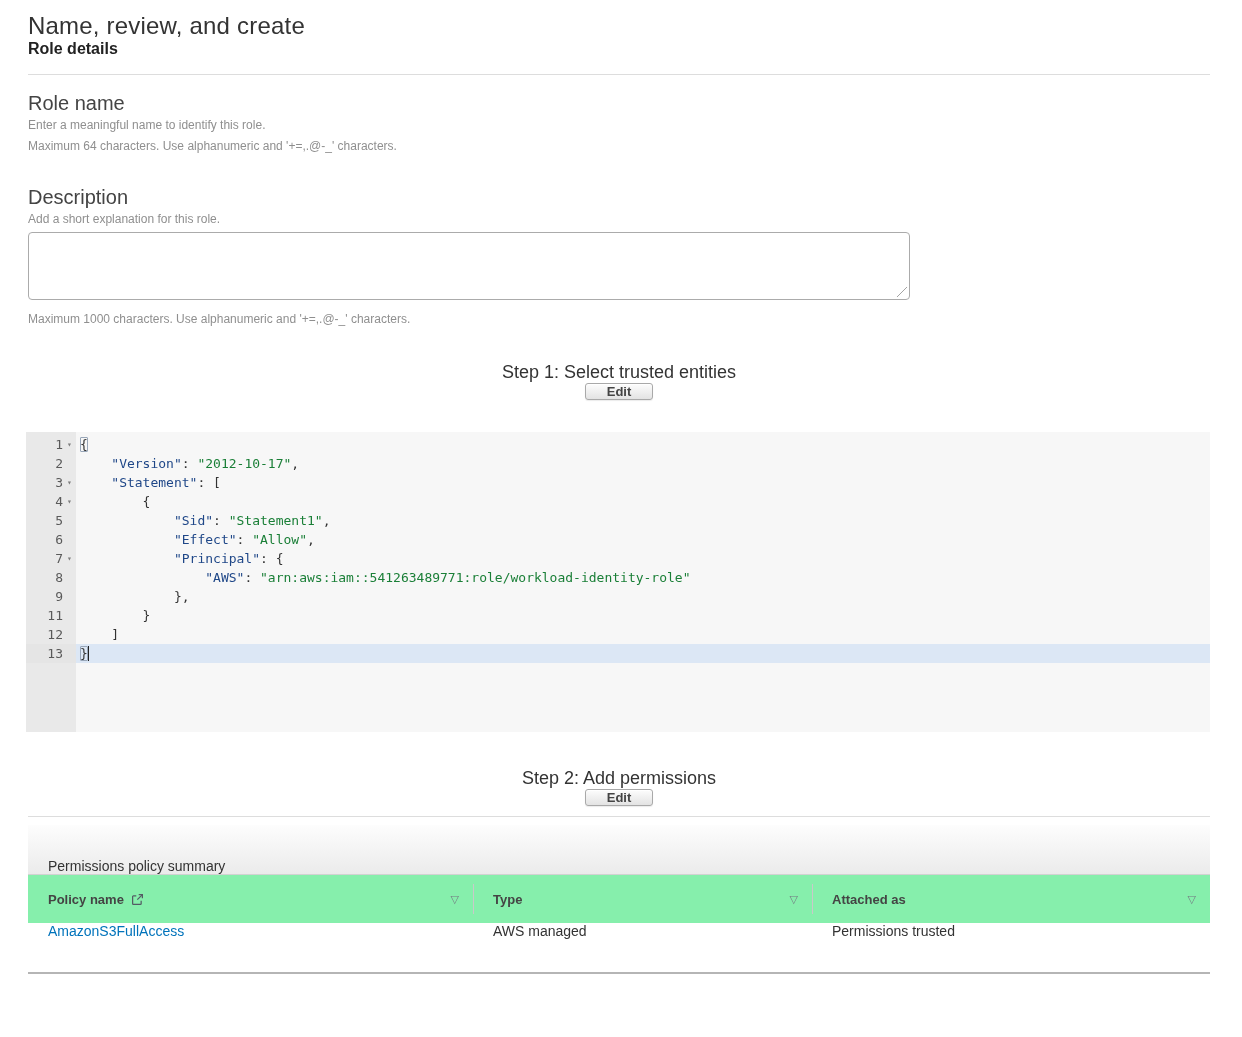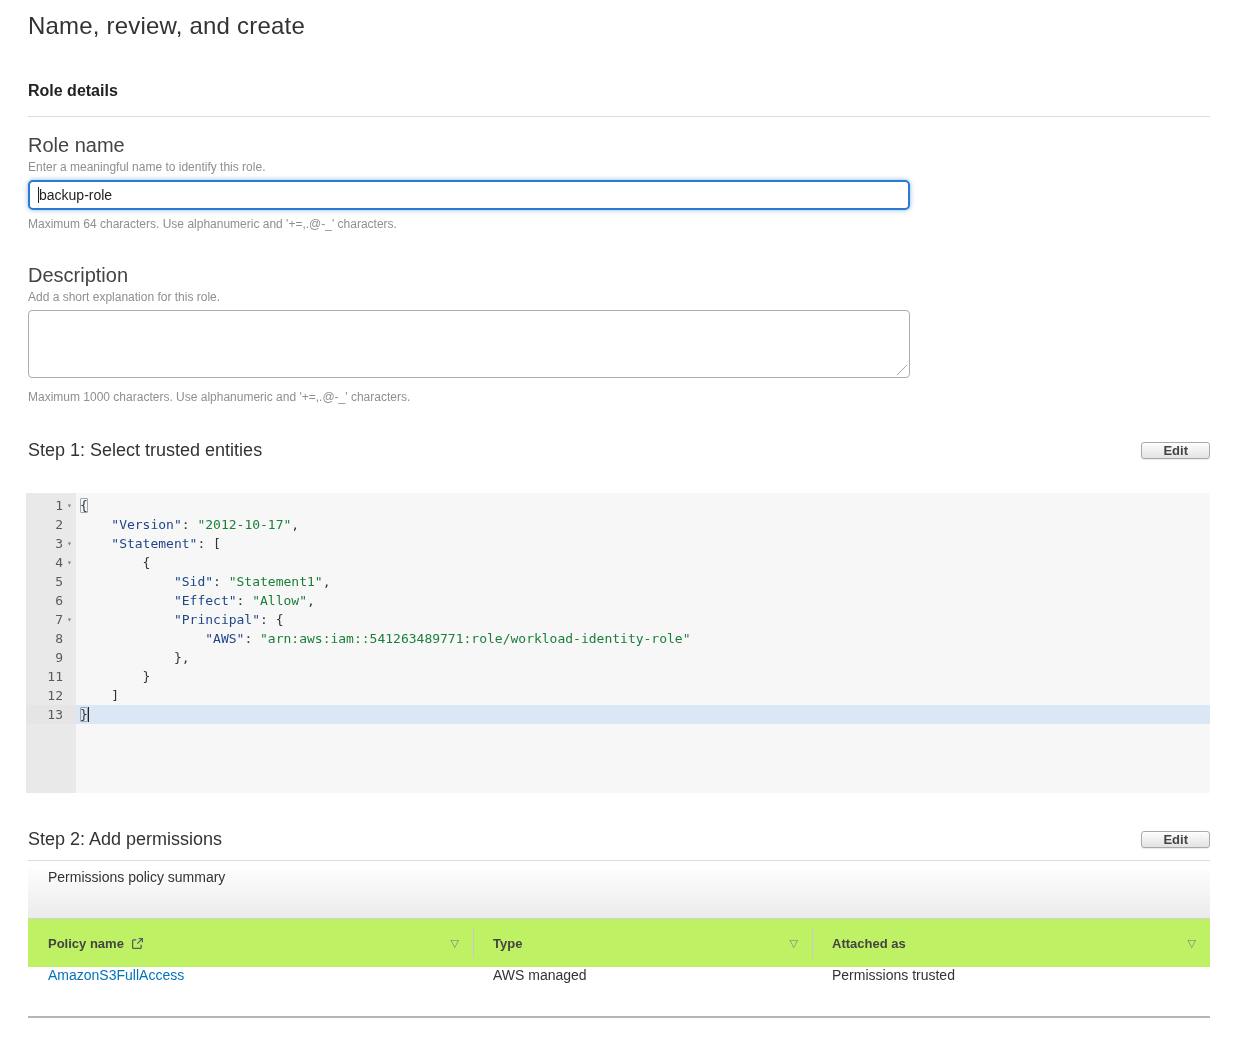--- a/index.html
+++ b/index.html
@@ -2,21 +2,21 @@
 <html><head>
 <meta charset="utf-8">
 <style>
   * { box-sizing: border-box; margin: 0; padding: 0; }
   html, body { width: 1242px; height: 1037px; background: #fff; overflow: hidden; }
   body { font-family: "Liberation Sans", sans-serif; color: #333; }
   .content { padding: 12px 32px 0 28px; }
 
   .page-title { font-size: 24px; font-weight: 400; color: #333; letter-spacing: .2px; }
 
-  .section-heading { font-size: 16px; font-weight: 700; color: #222; margin-top: 42px; }
+  .section-heading { font-size: 16px; font-weight: 700; color: #222; }
   .divider { border-bottom: 1px solid #ddd; margin-top: 16px; }
 
   .field-group { margin-top: 17px; }
   .field-label { font-size: 20px; color: #444; }
   .field-hint { font-size: 12px; color: #8f8f8f; margin-top: 3px; }
   .field-constraint { font-size: 12px; color: #8f8f8f; margin-top: 7px; }
 
   .input-wrap { position: relative; width: 882px; margin-top: 6px; }
   .text-input {
     width: 100%; height: 30px; padding: 0 9px; font-size: 14px; color: #222;
@@ -35,21 +35,21 @@
     display: block;
   }
   .resize-grip {
     position: absolute; right: 3px; bottom: 3px; width: 11px; height: 11px;
     background:
       linear-gradient(135deg, transparent 0 5px, #9a9a9a 5px 6px, transparent 6px 8px, #9a9a9a 8px 9px, transparent 9px) ;
     clip-path: polygon(100% 0, 100% 100%, 0 100%);
     opacity: .9;
   }
 
-  .step-row { display: flex; align-items: center; justify-content: space-between; margin-top: 36px; }
+  .step-row { display: flex; align-items: center; justify-content: space-between; margin-top: 36px; flex-direction: column; }
   .step-heading { font-size: 18px; font-weight: 400; color: #333; }
   .edit-btn {
     font-family: "Liberation Sans", sans-serif;
     font-size: 13px; font-weight: 700; color: #444;
     padding: 0 21px; border: 1px solid #a9a9a9; border-radius: 3px;
     background: linear-gradient(#fdfdfd, #e3e3e3);
     box-shadow: inset 0 1px 0 #fff, 0 1px 1px rgba(0,0,0,.08);
     cursor: pointer;
   }
 
@@ -70,27 +70,27 @@
   .ed-line.active .ed-gutter { background: #e5e5e5; }
   .tok-p { color: #333; }
   .tok-k { color: #1f4788; }
   .tok-s { color: #1a7f37; }
   .tok-match { outline: 1px solid #98a6b8; outline-offset: -1px; border-radius: 1px; }
   .ed-cursor { display: inline-block; width: 1px; height: 15px; background: #222; vertical-align: -3px; }
 
   
   .panel { margin-top: 8px; }
   .panel-header {
-    height: 50px; display: flex; align-items: flex-start; padding-left: 20px;
+    height: 50px; display: flex; align-items: flex-end; padding-left: 20px;
     background: linear-gradient(#fdfdfd, #ebebeb);
     border-bottom: 1px solid #d2d2d2;
     font-size: 14px; color: #333;
   }
   .perm-table { width: 100%; }
-  .tbl-header { display: grid; grid-template-columns: 445px 339px auto; background: #bef264; height: 48px; }
+  .tbl-header { display: grid; grid-template-columns: 445px 339px auto; background: #86efac; height: 48px; }
   .th-cell {
     display: flex; align-items: center; justify-content: space-between;
     padding: 0 14px 0 20px; font-size: 13px; font-weight: 700; color: #444;
     position: relative;
   }
   .th-cell + .th-cell::before {
     content: ""; position: absolute; left: 0; top: 9px; bottom: 9px; width: 1px; background: #c9c9c9;
   }
   .th-label { display: flex; align-items: center; gap: 7px; }
   .sort-triangle { font-size: 11px; color: #737b82; font-weight: 400; }
@@ -105,24 +105,20 @@
 <div class="content">
 
   <h1 class="page-title">Name, review, and create</h1>
 
   <h2 class="section-heading">Role details</h2>
   <div class="divider"></div>
 
   <div class="field-group">
     <div class="field-label">Role name</div>
     <div class="field-hint">Enter a meaningful name to identify this role.</div>
-    <div class="input-wrap">
-      <input class="text-input" type="text" value="backup-role" style="">
-      <div class="input-cursor"></div>
-    </div>
     <div class="field-constraint">Maximum 64 characters. Use alphanumeric and '+=,.@-_' characters.</div>
   </div>
 
   <div class="field-group" style="margin-top:33px">
     <div class="field-label">Description</div>
     <div class="field-hint">Add a short explanation for this role.</div>
     <div class="textarea-wrap">
       <textarea class="textarea" value="" style=""></textarea>
       <div class="resize-grip"></div>
     </div>

